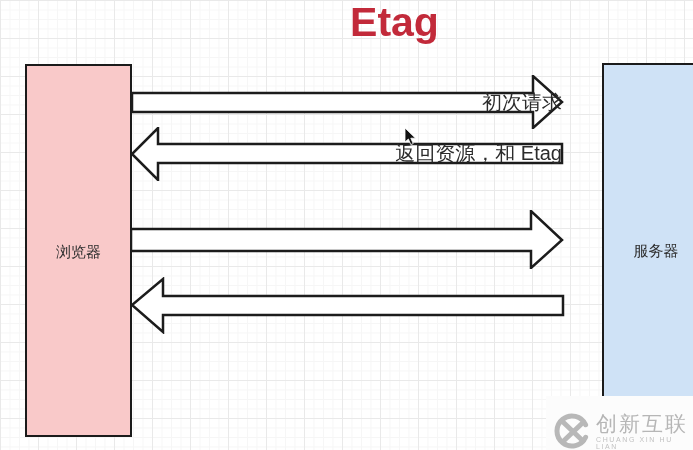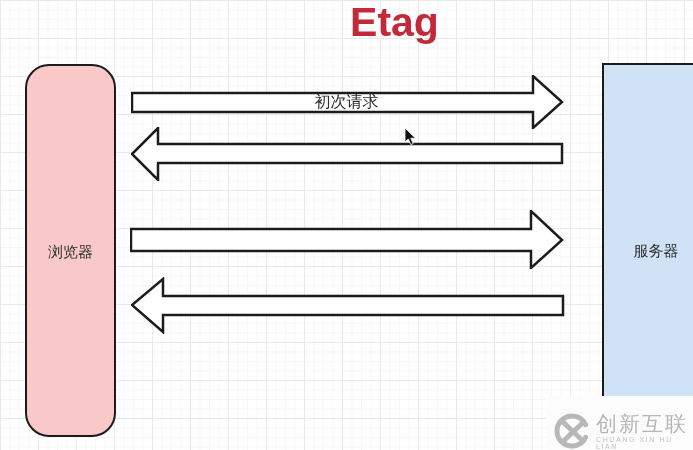--- a/index.html
+++ b/index.html
@@ -28,23 +28,22 @@
     font-weight: bold;
     letter-spacing: 0px;
     color: #c22a3a;
     margin-left: 48px;
   }
   .actor {
     position: absolute;
     border: 2px solid #1b1b1b;
   }
   .actor-browser {
-    left: 25px; top: 64px; width: 91px; height: 373px;
+    left: 25px; top: 64px; width: 107px; height: 373px;
     background: #f9c9c9;
-    border-radius: 24px;
   }
   .actor-server {
     left: 602px; top: 63px; width: 108px; height: 335px;
     background: #cfe2f6;
     padding-left: 10px;
   }
   .actor-label {
     position: absolute;
     left: 0; top: 177px;
     width: 100%;
@@ -54,22 +53,22 @@
   }
   .arrow-svg { position: absolute; display: block; }
   .arrow-svg polygon {
     fill: #ffffff;
     stroke: #1c1c1c;
     stroke-width: 2.5;
     stroke-linejoin: miter;
   }
   .arrow-label {
     position: absolute;
-    text-align: center;
-    font-size: 16px;
+    text-align: right;
+    font-size: 20px;
     color: #2b2b2b;
     white-space: nowrap;
   }
   .lbl-1 { left: 131px; top: 92px;  width: 431px; line-height: 20px; }
   .lbl-2 { left: 131px; top: 143px; width: 431px; line-height: 20px; }
   .lbl-3 { left: 130px; top: 229px; width: 432px; line-height: 22px; }
   .lbl-4 { left: 131px; top: 294px; width: 432px; line-height: 21px; }
   .svg-1 { left: 131px; top: 75px; }
   .svg-2 { left: 131px; top: 127px; }
   .svg-3 { left: 130px; top: 210px; }
@@ -119,20 +118,21 @@
   </div>
 
   <svg class="arrow-svg svg-1" width="434" height="54" viewBox="0 0 434 54">
     <polygon points="1,18 402,18 402,1 431,27 402,53 402,37 1,37"></polygon>
   </svg>
   <div class="arrow-label lbl-1">初次请求</div>
 
   <svg class="arrow-svg svg-2" width="434" height="54" viewBox="0 0 434 54">
     <polygon points="431,17 27,17 27,1 1,27 27,53 27,36 431,36"></polygon>
   </svg>
+  <div class="arrow-label lbl-2">返回资源，和 Etag</div>
 
   <svg class="arrow-svg svg-3" width="434" height="59" viewBox="0 0 434 59">
     <polygon points="1,19 401,19 401,1 432,30 401,58 401,41 1,41"></polygon>
   </svg>
 
   <svg class="arrow-svg svg-4" width="434" height="57" viewBox="0 0 434 57">
     <polygon points="432,19 32,19 32,2 1,28 32,55 32,38 432,38"></polygon>
   </svg>
 
   <svg class="cursor" viewBox="0 0 13 19">

